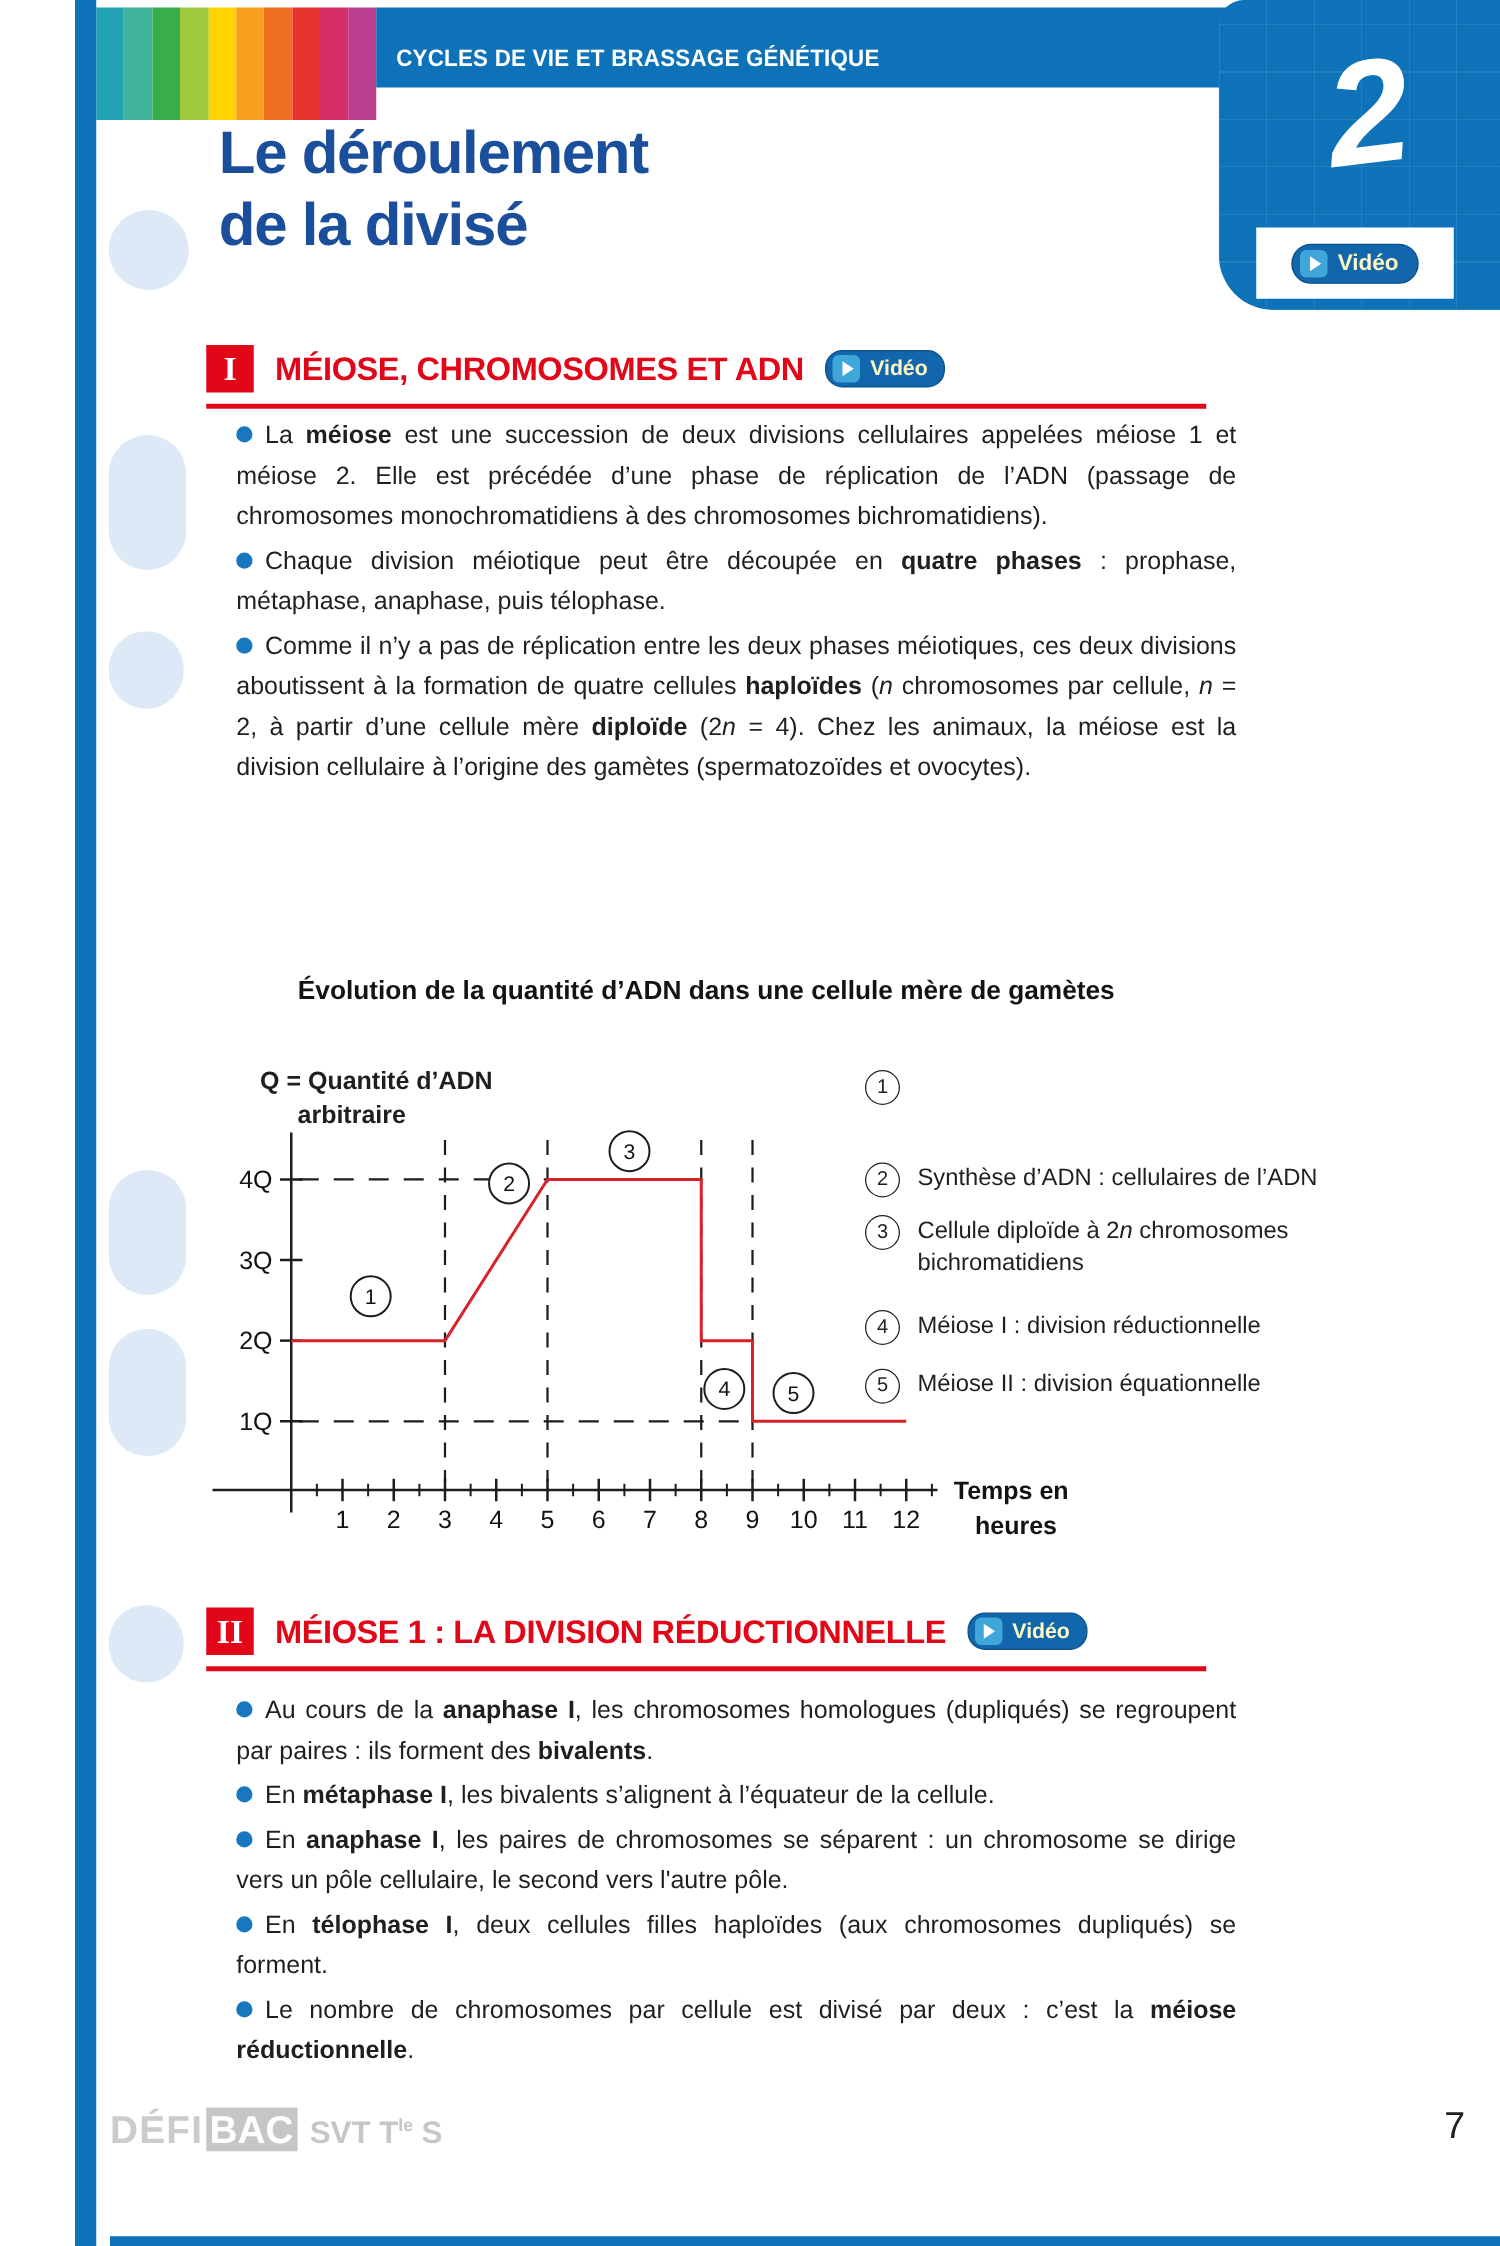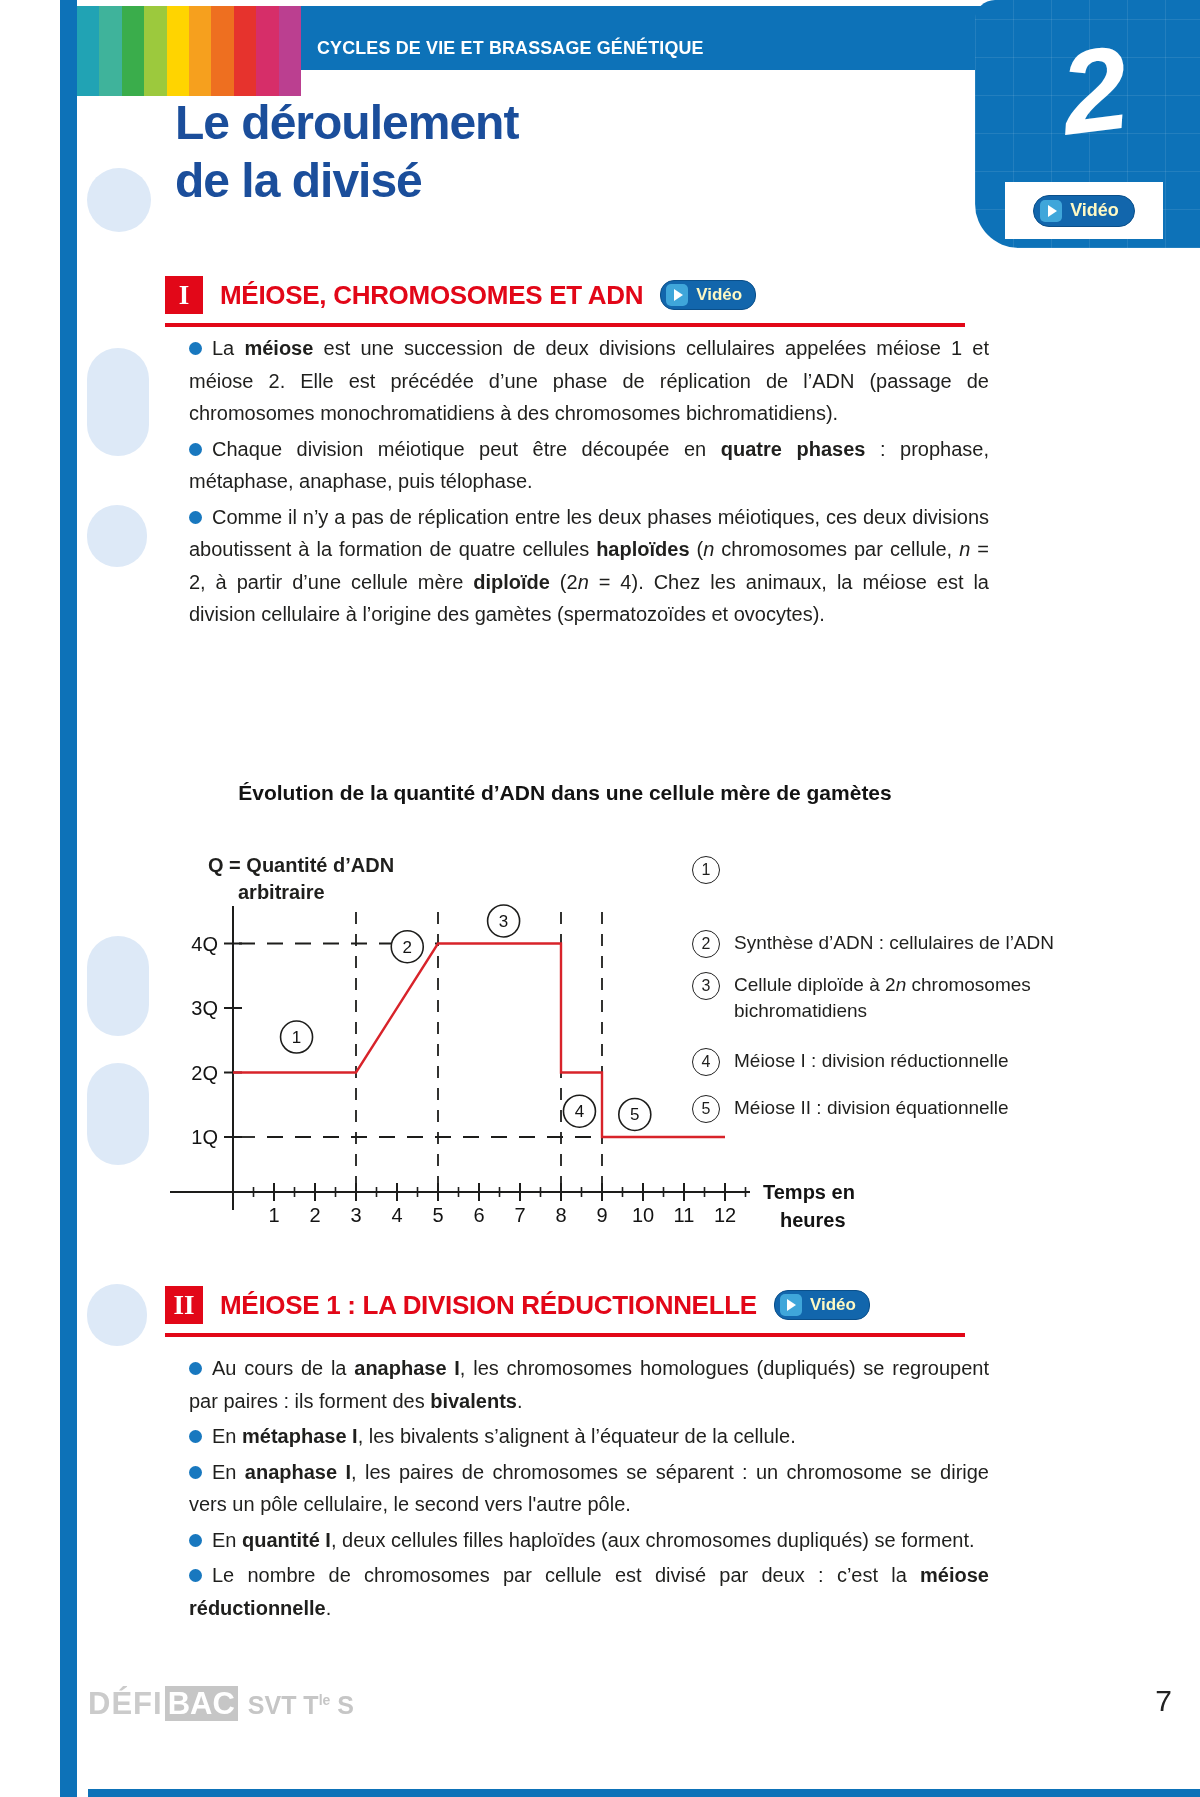--- a/index.html
+++ b/index.html
@@ -263,21 +263,21 @@
     <span class="sec-title">MÉIOSE 1 : LA DIVISION RÉDUCTIONNELLE</span>
     <span class="video-btn small">
       <span class="play-chip"></span>
       <span>Vidéo</span>
     </span>
   </div>
   <div class="body-text" style="top:1352px;">
     <p class="rich"><span>Au cours de la </span><b>anaphase I</b><span>, les chromosomes homologues (dupliqués) se regroupent par paires : ils forment des </span><b>bivalents</b><span>.</span></p>
     <p class="rich"><span>En </span><b>métaphase I</b><span>, les bivalents s’alignent à l’équateur de la cellule.</span></p>
     <p class="rich"><span>En </span><b>anaphase I</b><span>, les paires de chromosomes se séparent : un chromosome se dirige vers un pôle cellulaire, le second vers l'autre pôle.</span></p>
-    <p class="rich"><span>En </span><b>quantité I</b><span>, deux cellules filles haploïdes (aux chromosomes dupliqués) se forment.</span></p>
+    <p class="rich"><span>En </span><b>télophase I</b><span>, deux cellules filles haploïdes (aux chromosomes dupliqués) se forment.</span></p>
     <p class="rich"><span>Le nombre de chromosomes par cellule est divisé par deux : c’est la </span><b>méiose réductionnelle</b><span>.</span></p>
   </div>
 
   <div class="footer-logo">
     <span class="logo-defi">DÉFI</span><span class="logo-bac">BAC</span><span class="logo-svt"><span>SVT T</span><sup>le</sup><span> S</span></span>
   </div>
   <div class="page-num">7</div>
 
 </div>
 

